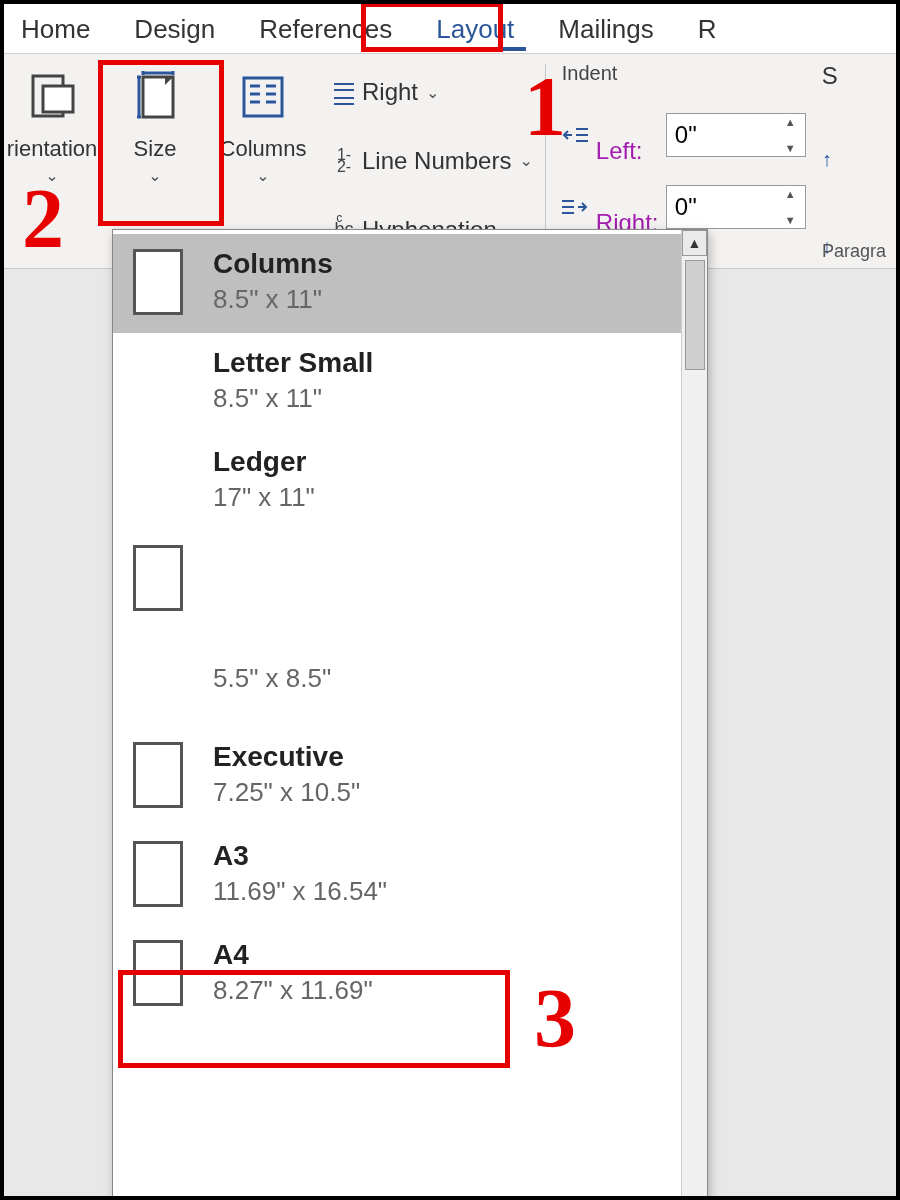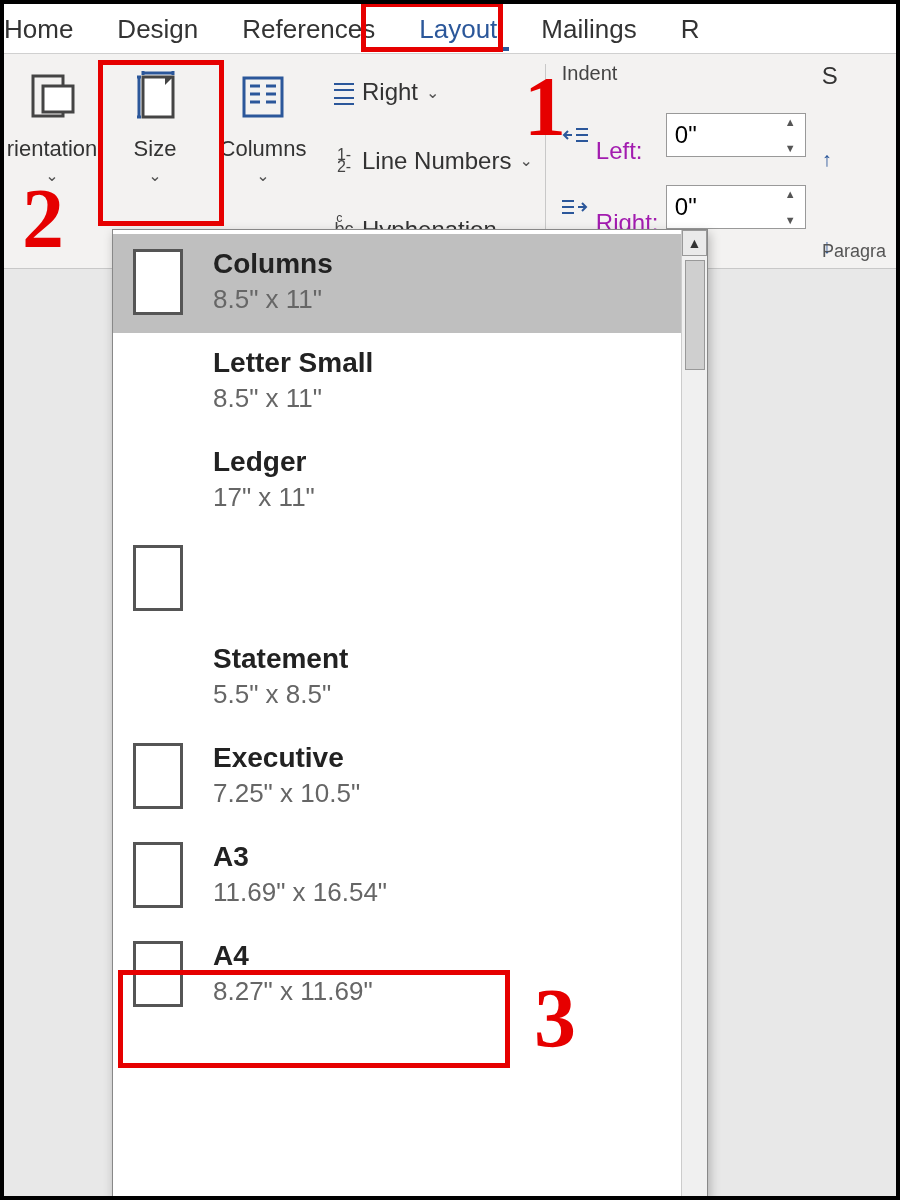--- a/index.html
+++ b/index.html
@@ -138,21 +138,21 @@
     font-family: Georgia, 'Times New Roman', serif;
   }
 
   
   svg { display:block; }
 </style>
 </head>
 <body>
 
 <div class="ribbon-tabs">
-  <div class="tab" style="padding-left:0;">Home</div>
+  <div class="tab" style="padding-left:17px;">Home</div>
   <div class="tab">Design</div>
   <div class="tab">References</div>
   <div class="tab active">
     <span>Layout</span>
     <span class="underline"></span>
   </div>
   <div class="tab">Mailings</div>
   <div class="tab" style="padding-right:0;">R</div>
 </div>
 
@@ -292,21 +292,20 @@
           <div class="pname">Ledger</div>
           <div class="pdims">17" x 11"</div>
         </div>
       </div>
       <div class="size-item">
         <div class="size-thumb"></div>
       </div>
       <div class="size-item">
         <div class="size-thumb hidden"></div>
         <div class="size-text">
-          <div class="pname">Statement</div>
           <div class="pdims">5.5" x 8.5"</div>
         </div>
       </div>
       <div class="size-item">
         <div class="size-thumb"></div>
         <div class="size-text">
           <div class="pname">Executive</div>
           <div class="pdims">7.25" x 10.5"</div>
         </div>
       </div>

